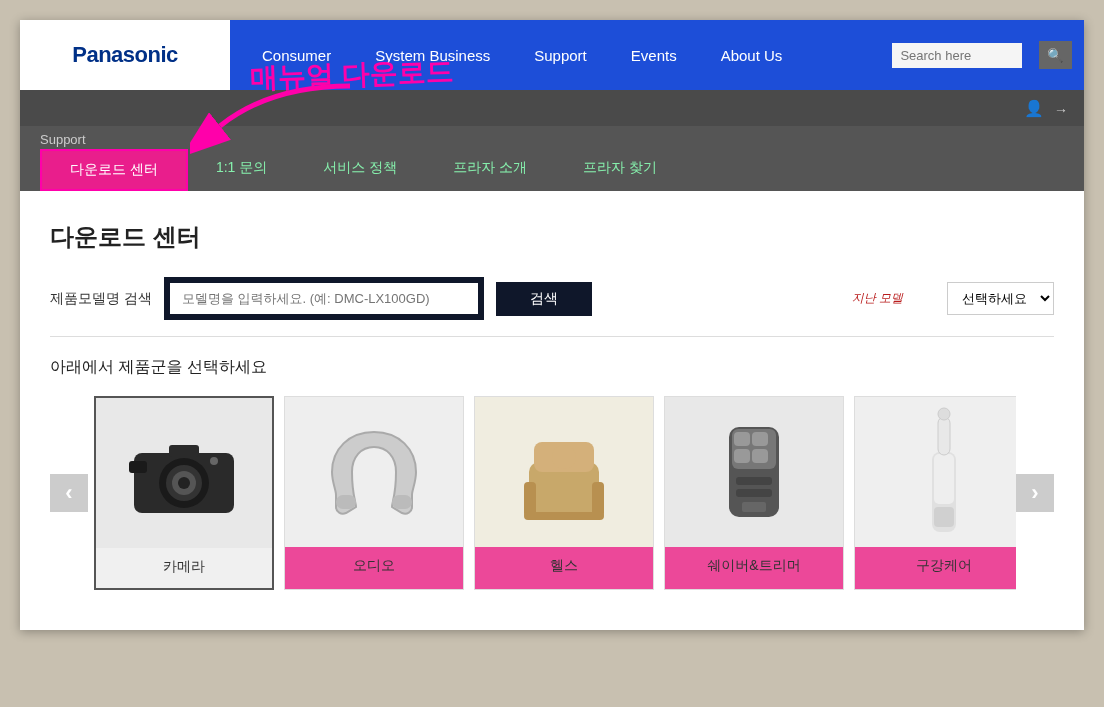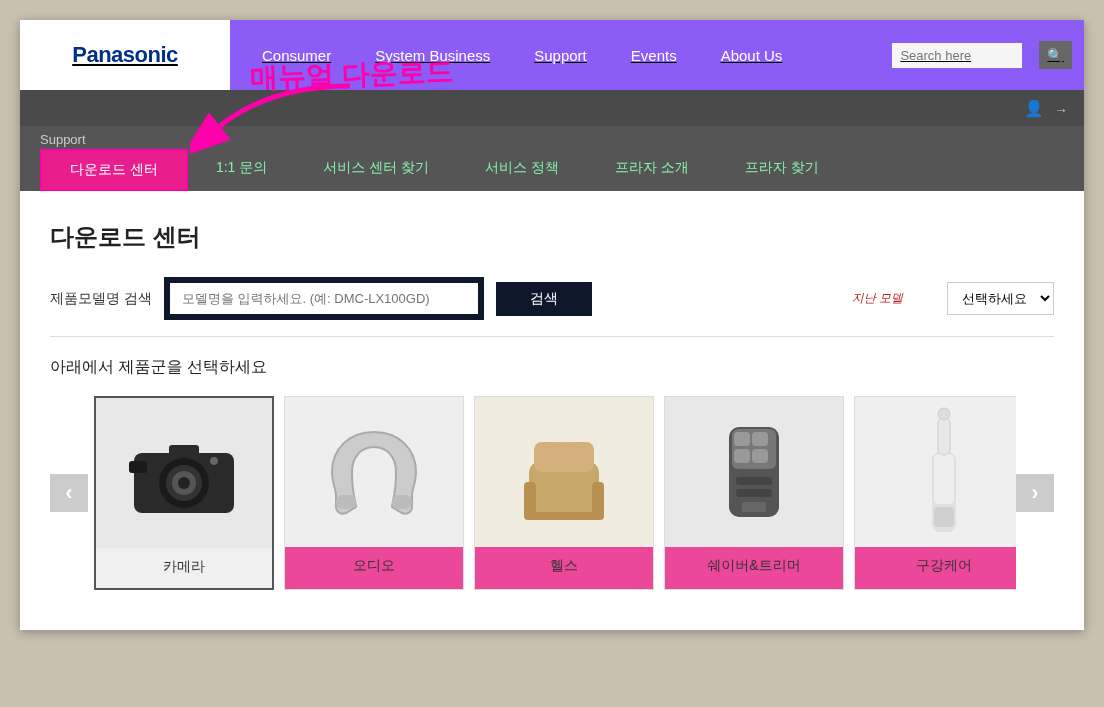--- a/index.html
+++ b/index.html
@@ -1,20 +1,20 @@
 <!DOCTYPE html>
 <html><head>
   <meta charset="utf-8">
   <style>
     * { box-sizing: border-box; margin: 0; padding: 0; }
     body { font-family: 'Malgun Gothic', '맑은 고딕', Arial, sans-serif; background: #c8c0b0; min-height: 707px; display: flex; justify-content: center; align-items: flex-start; padding: 20px; }
     .page-wrapper { width: 1064px; background: #fff; box-shadow: 0 2px 10px rgba(0,0,0,0.3); }
 
     
-    .header { background: #8b5cf6; display: flex; align-items: center; height: 70px; padding: 0 0 0 0; text-decoration: underline; }
+    .header { background: #1d4ed8; display: flex; align-items: center; height: 70px; padding: 0 0 0 0; }
     .logo-area { background: #fff; width: 210px; height: 70px; display: flex; align-items: center; justify-content: center; flex-shrink: 0; }
     .logo-text { font-size: 22px; font-weight: bold; color: #003087; letter-spacing: -0.5px; }
     .nav-menu { display: flex; align-items: center; flex: 1; padding: 0 10px; gap: 0; }
     .nav-item { color: #fff; font-size: 15px; padding: 0 22px; cursor: pointer; height: 70px; display: flex; align-items: center; white-space: nowrap; }
     .search-area { display: flex; align-items: center; margin-right: 12px; gap: 17px; }
     .search-input { border: none; padding: 5px 8px; font-size: 13px; width: 130px; outline: none; background: #f5f5f5; }
     .search-btn { background: #666; border: none; color: #fff; padding: 5px 8px; cursor: pointer; height: 28px; display: flex; align-items: center; }
 
     
     .user-bar { background: #4a4a4a; height: 36px; display: flex; align-items: center; justify-content: flex-end; padding: 0 16px; gap: 10px; }
@@ -91,21 +91,20 @@
     <span class="login-btn">
       <span>→</span>
     </span>
   </div>
 
   <div class="sub-nav-area">
     <div class="support-label">Support</div>
     <div class="sub-nav">
       <span class="sub-nav-item active">다운로드 센터</span>
       <span class="sub-nav-item">1:1 문의</span>
-      <span class="sub-nav-item">서비스 센터 찾기</span>
       <span class="sub-nav-item">서비스 정책</span>
       <span class="sub-nav-item">프라자 소개</span>
       <span class="sub-nav-item">프라자 찾기</span>
     </div>
   </div>
 
   <div class="content">
 
     <div style="position:relative;">
       <div style="position:absolute; top:-155px; left:140px; pointer-events:none; z-index:30;">

